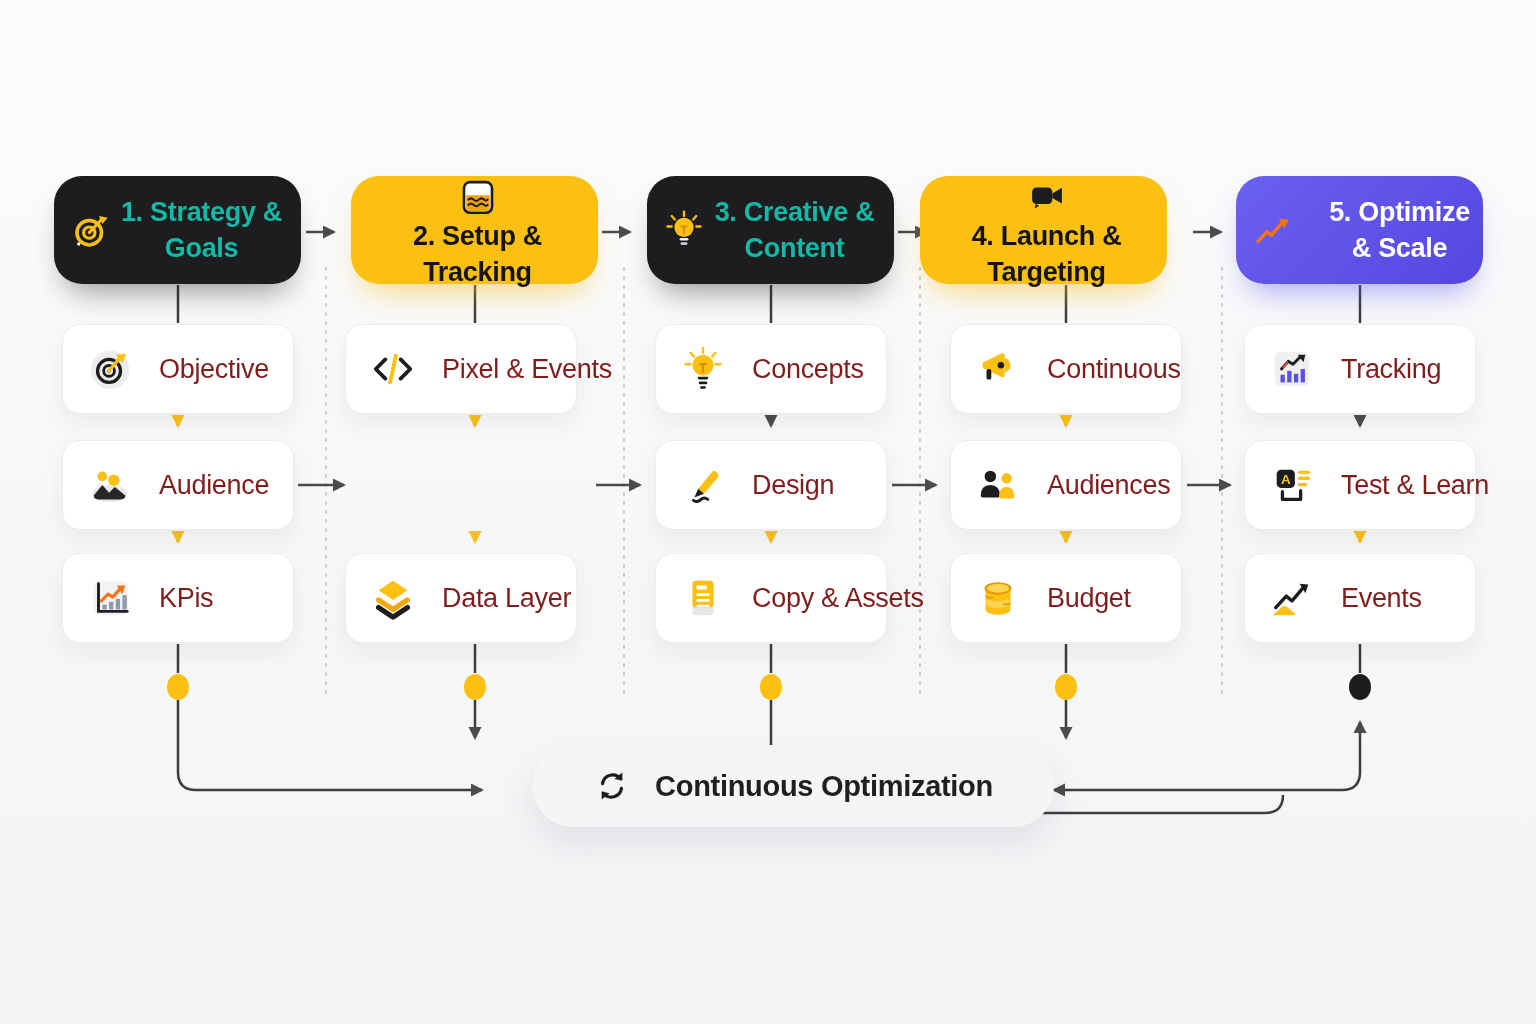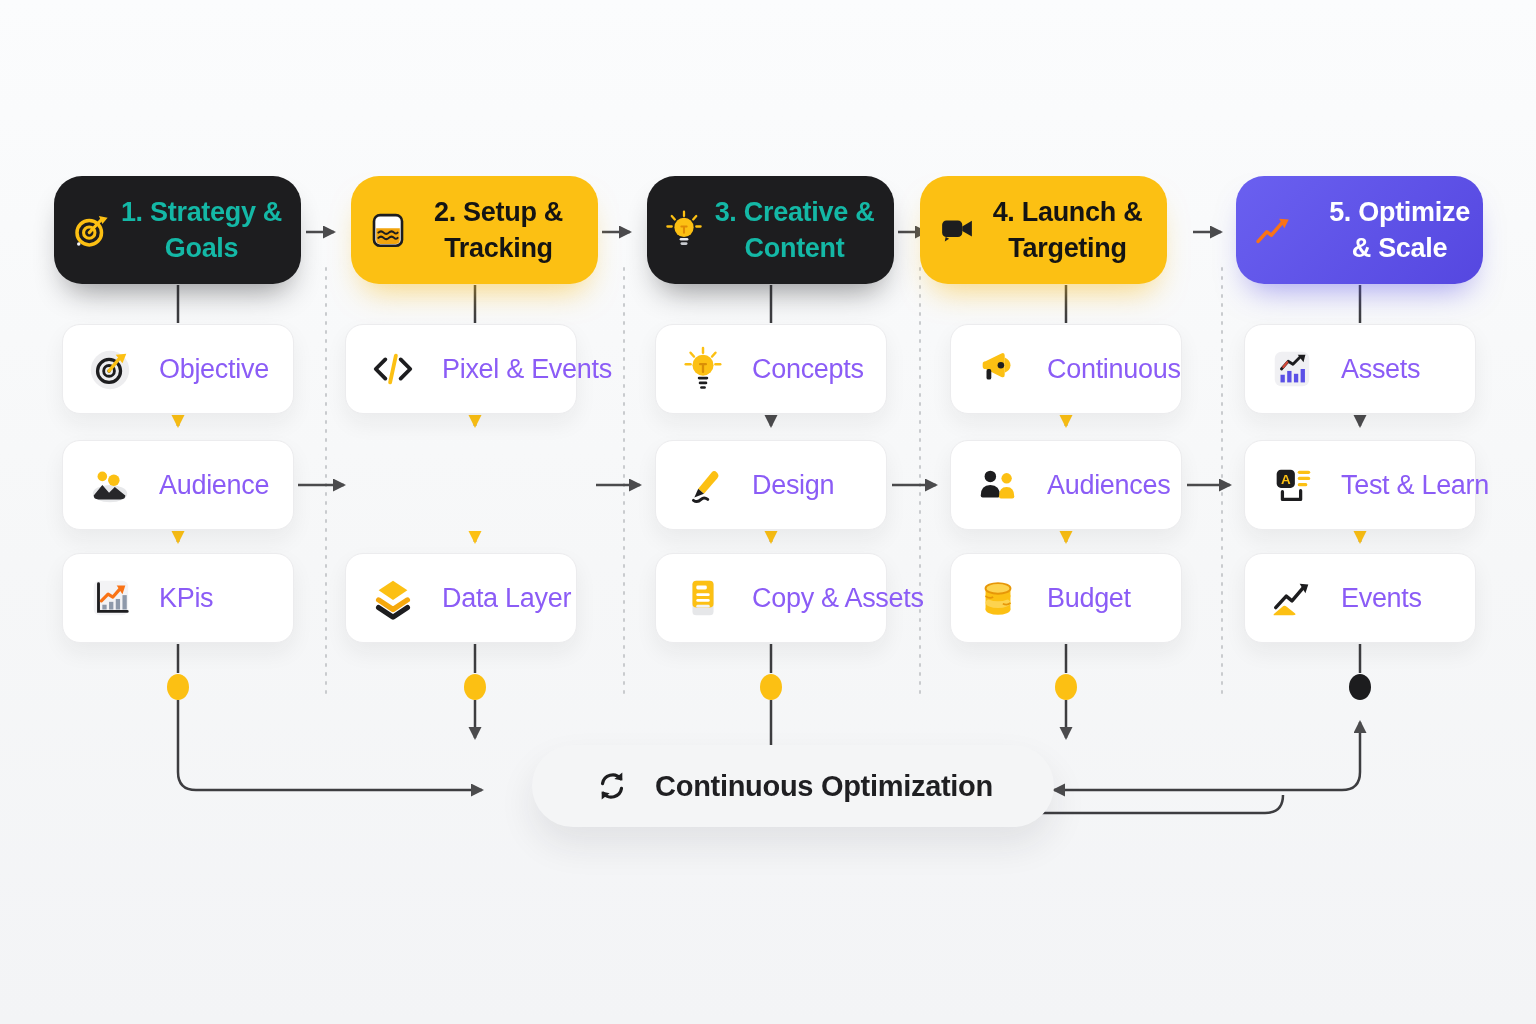--- a/index.html
+++ b/index.html
@@ -7,30 +7,30 @@
     position:relative;width:1536px;height:1024px;overflow:hidden;
     background:linear-gradient(180deg,#fbfcfd 0%,#f6f7f8 55%,#f3f4f6 100%);
     font-family:"Liberation Sans","DejaVu Sans",sans-serif;
   }
   .hdr{
     position:absolute;top:176px;width:247px;height:108px;border-radius:28px;
     display:flex;align-items:center;padding:0 10px 0 16px;box-sizing:border-box;z-index:3;
   }
   .hdr .htxt{flex:1;text-align:center;font-size:27px;font-weight:bold;line-height:1.35;letter-spacing:-0.3px;padding:0 2px;}
   .h-dark{background:#1d1d1f;color:#14b8a6;box-shadow:0 18px 30px -12px rgba(20,20,25,.45);}
-  .h-yellow{background:#fcc013;color:#141414;box-shadow:0 18px 30px -12px rgba(250,185,20,.55);}
+  .h-yellow{background:#fcc013;color:#141414;box-shadow:0 18px 30px -12px rgba(250,185,20,.55);flex-direction:column;}
   .h-purple{background:linear-gradient(135deg,#6a60f0,#5547e0);color:#fff;box-shadow:0 18px 30px -12px rgba(90,80,230,.5);gap:32px;}
   .hicon{width:42px;height:42px;flex:0 0 42px;}
   .card{
     position:absolute;width:232px;height:90px;background:#fff;border:1px solid #ececee;
     border-radius:18px;display:flex;align-items:center;padding:0 10px 0 24px;box-sizing:border-box;
     box-shadow:0 10px 22px rgba(30,30,40,.06);z-index:3;
   }
   .cicon{width:46px;height:46px;flex:0 0 46px;margin-right:26px;}
-  .clabel{font-size:27px;font-weight:500;color:#8b5cf6;letter-spacing:-0.3px;white-space:nowrap;}
+  .clabel{font-size:27px;font-weight:500;color:#7f1d1d;letter-spacing:-0.3px;white-space:nowrap;}
   .c1{left:62px}.c2{left:345px}.c3{left:655px}.c4{left:950px}.c5{left:1244px}
   .r1{top:324px}.r2{top:440px}.r3{top:553px}
   .hc1{left:54px}.hc2{left:351px}.hc3{left:647px}.hc4{left:920px}.hc5{left:1236px}
   .pill{
     position:absolute;left:532px;top:745px;width:522px;height:82px;border-radius:41px;
     background:#f4f5f6;display:flex;align-items:center;justify-content:center;gap:24px;
     box-shadow:0 18px 36px rgba(30,30,40,.09);z-index:3;
   }
   .pill .ptxt{font-size:29px;font-weight:bold;color:#1f1f22;letter-spacing:-0.3px;}
   .picon{width:38px;height:38px;}
@@ -342,21 +342,21 @@
         <rect x="6" y="6" width="36" height="36" rx="7" fill="#f0f0f3"></rect>
         <rect x="12" y="30" width="4.5" height="8" fill="#5a50e6"></rect>
         <rect x="19" y="26" width="4.5" height="12" fill="#5a50e6"></rect>
         <rect x="26" y="29" width="4.5" height="9" fill="#5a50e6"></rect>
         <rect x="33" y="24" width="4.5" height="14" fill="#5a50e6"></rect>
         <path d="M13,24 L20,16 L25,19 L33,11" stroke="#1d1d1f" stroke-width="3" fill="none" stroke-linecap="round" stroke-linejoin="round"></path>
         <path d="M30,9 L38,9 L36,17 Z" fill="#1d1d1f"></path>
         <path d="M15,22 L19,17" stroke="#d24a3a" stroke-width="2.4" stroke-linecap="round"></path>
       </svg>
     </span>
-    <span class="clabel">Assets</span>
+    <span class="clabel">Tracking</span>
   </div>
 
   <div class="card c5 r2">
     <span class="cicon">
       <svg viewBox="0 0 48 48" width="46" height="46">
         <rect x="8" y="8" width="19" height="19" rx="4.5" fill="#1d1d1f"></rect>
         <text x="17.5" y="23" font-family="Liberation Sans, sans-serif" font-size="14" font-weight="bold" fill="#fcc013" text-anchor="middle">A</text>
         <rect x="30" y="9" width="13" height="3.4" rx="1.7" fill="#fcc013"></rect>
         <rect x="30" y="15.5" width="13" height="3.4" rx="1.7" fill="#fcc013"></rect>
         <rect x="30" y="22" width="10" height="3.4" rx="1.7" fill="#fcc013"></rect>

